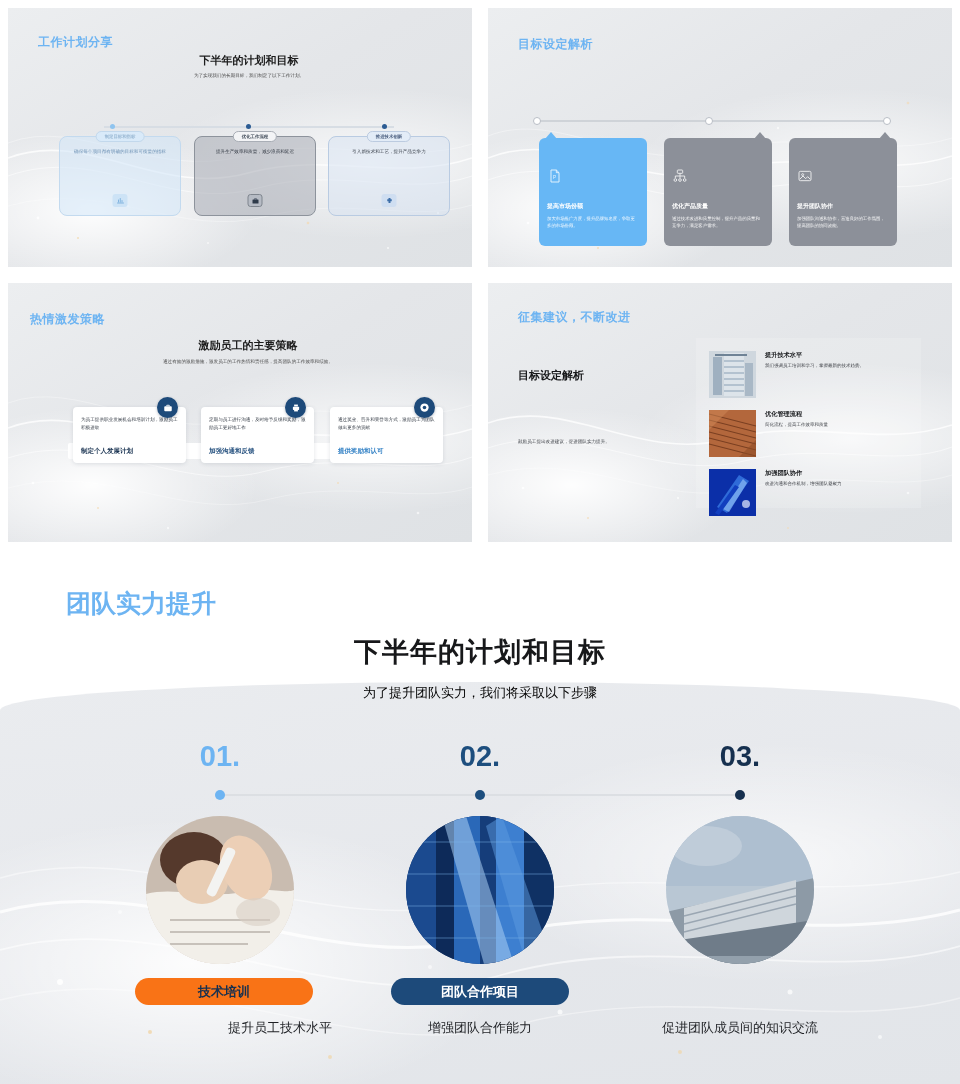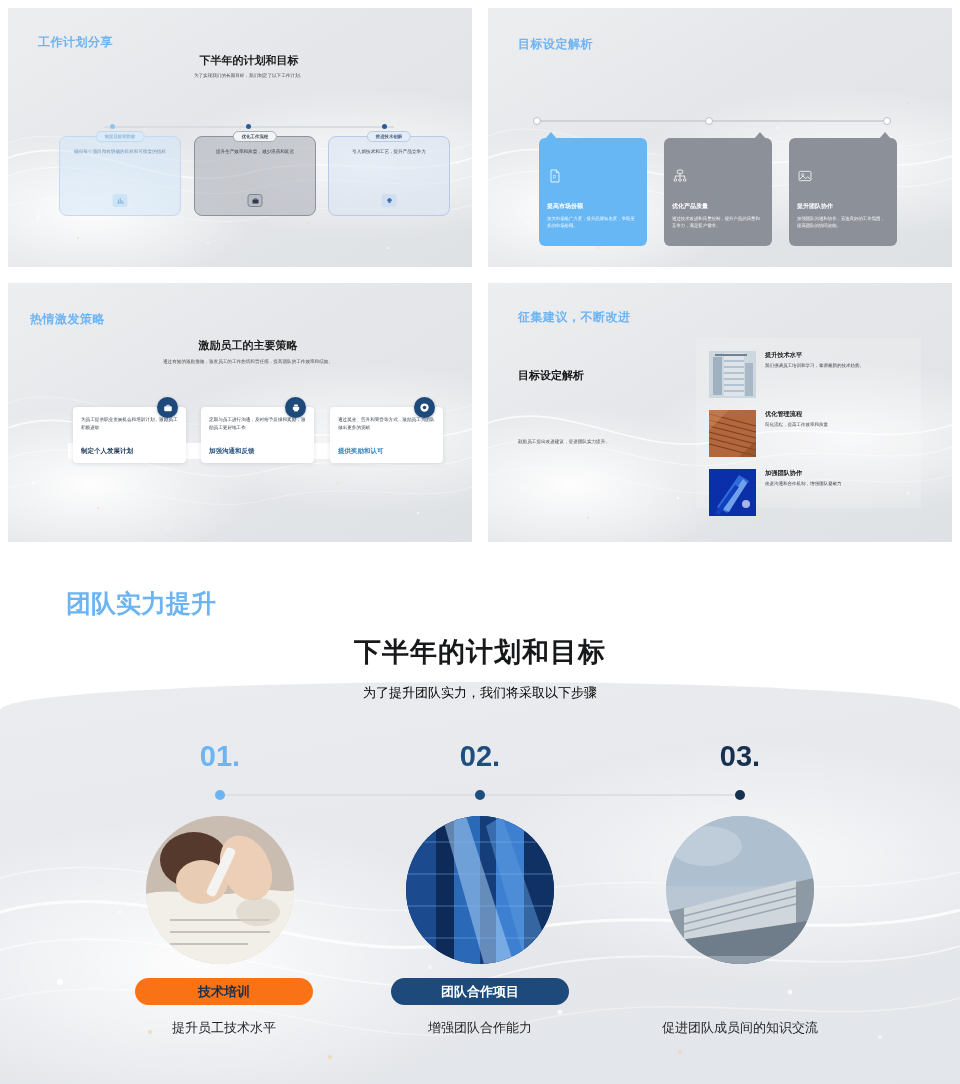--- a/index.html
+++ b/index.html
@@ -522,21 +522,21 @@
           <rect x="70" y="30" width="10" height="52" rx="4" fill="#f3f3f1" transform="rotate(25 75 56)"></rect>
           <g stroke="#b9b3aa" stroke-width="1.6">
             <path d="M24 104h100M24 116h100M24 128h78"></path>
           </g>
           <ellipse cx="112" cy="96" rx="22" ry="14" fill="#d9cfc4" opacity=".6"></ellipse>
         </svg>
       </div>
       <div class="chip" style="left:135px; background:#f97316; color:#16304f;">
         <span>技术培训</span>
       </div>
-      <div class="chip-desc" style="left:124px;">提升员工技术水平</div>
+      <div class="chip-desc" style="left:132px;text-align:right;">提升员工技术水平</div>
 
       <div class="step-num" style="left:400px; color:#1d4e7e;">02.</div>
       <div class="circle-img" style="left:406px;">
         <svg width="148" height="148" viewBox="0 0 148 148">
           <rect width="148" height="148" fill="#10356e"></rect>
           <rect x="0" y="0" width="30" height="148" fill="#1b4a8f"></rect>
           <rect x="30" y="0" width="18" height="148" fill="#0d2a59"></rect>
           <rect x="48" y="0" width="26" height="148" fill="#2a68b8"></rect>
           <rect x="74" y="0" width="16" height="148" fill="#153d7a"></rect>
           <rect x="90" y="0" width="28" height="148" fill="#3d7fd0"></rect>

